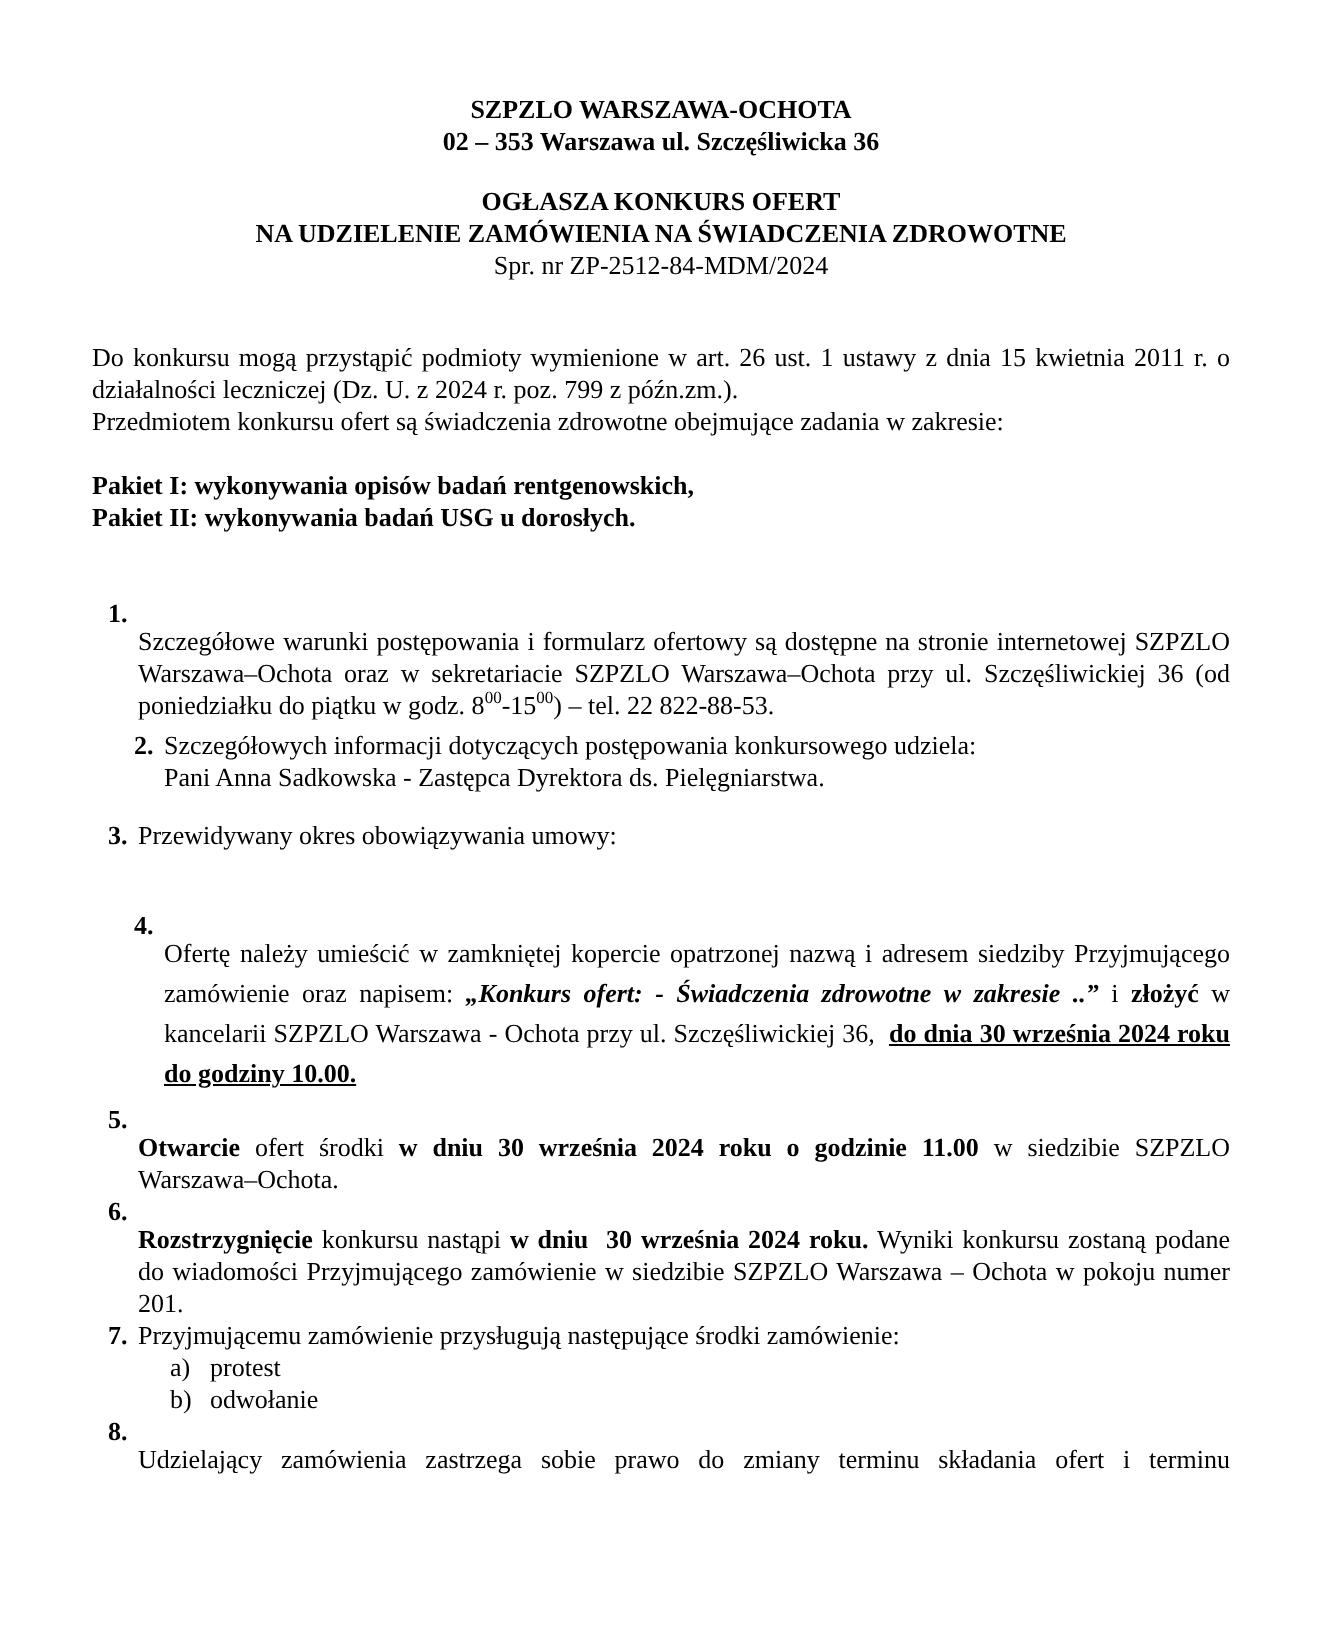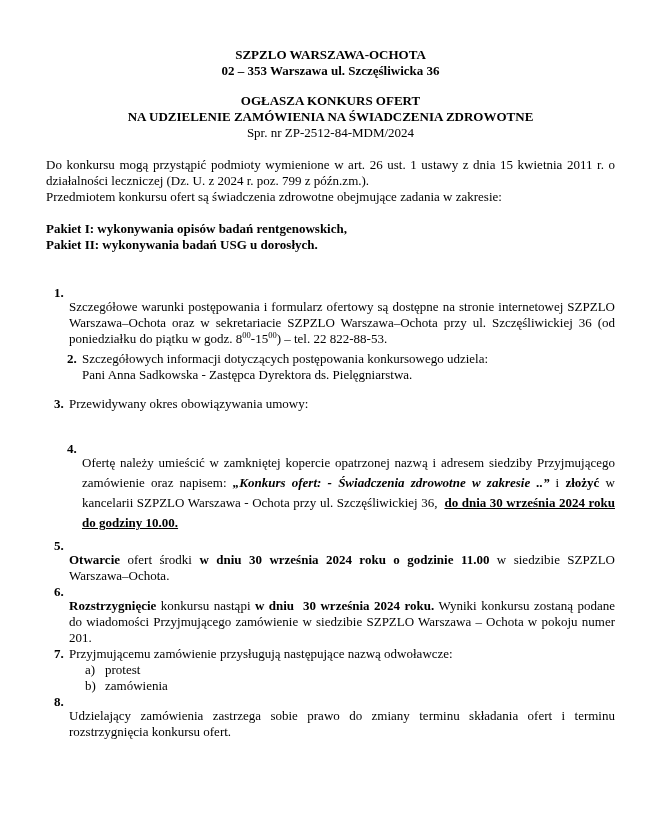--- a/index.html
+++ b/index.html
@@ -36,21 +36,21 @@
 
   
   .li { display: flex; }
   .li .num { width: 15px; flex: none; font-weight: 700; }
   .li .body { flex: 1; }
   .ind-main { padding-left: 8px; }   
   .ind-sub  { padding-left: 21px; }  
 
   .mt-block { margin-top: 14px; }
 
-  #para-eligibility { margin-top: 16px; }
+  #para-eligibility { margin-top: 30px; }
   #para-subject { }
   #pakiet-1 { margin-top: 16px; }
   #list { margin-top: 32px; }
 
   #item-2 { margin-top: 4px; }
   #item-3 { margin-top: 13px; }
   #item-4 { margin-top: 27px; line-height: 20px; }
   #item-5 { margin-top: 5px; }
 
   .line2-indent { padding-left: 16px; }
@@ -115,28 +115,28 @@
     </div>
 
     <div class="li ind-main" id="item-6">
       <span class="num">6.</span>
       <div class="body just"><span class="b">Rozstrzygnięcie</span><span> konkursu nastąpi </span><span class="b pre">w dniu  30 września 2024 roku.</span><span> Wyniki konkursu zostaną podane do wiadomości Przyjmującego zamówienie w siedzibie SZPZLO Warszawa – Ochota w pokoju numer 201.</span></div>
     </div>
 
     <div class="li ind-main" id="item-7">
       <span class="num">7.</span>
       <div class="body">
-        <div>Przyjmującemu zamówienie przysługują następujące nazwą odwoławcze:</div>
+        <div>Przyjmującemu zamówienie przysługują następujące środki zamówienie:</div>
         <div class="sub-row">
           <span class="sub-label">a)</span>
           <span>protest</span>
         </div>
         <div class="sub-row">
           <span class="sub-label">b)</span>
-          <span>zamówienia</span>
+          <span>odwołanie</span>
         </div>
       </div>
     </div>
 
     <div class="li ind-main" id="item-8">
       <span class="num">8.</span>
       <div class="body just">Udzielający zamówienia zastrzega sobie prawo do zmiany terminu składania ofert i terminu rozstrzygnięcia konkursu ofert.</div>
     </div>
 
   </div>

